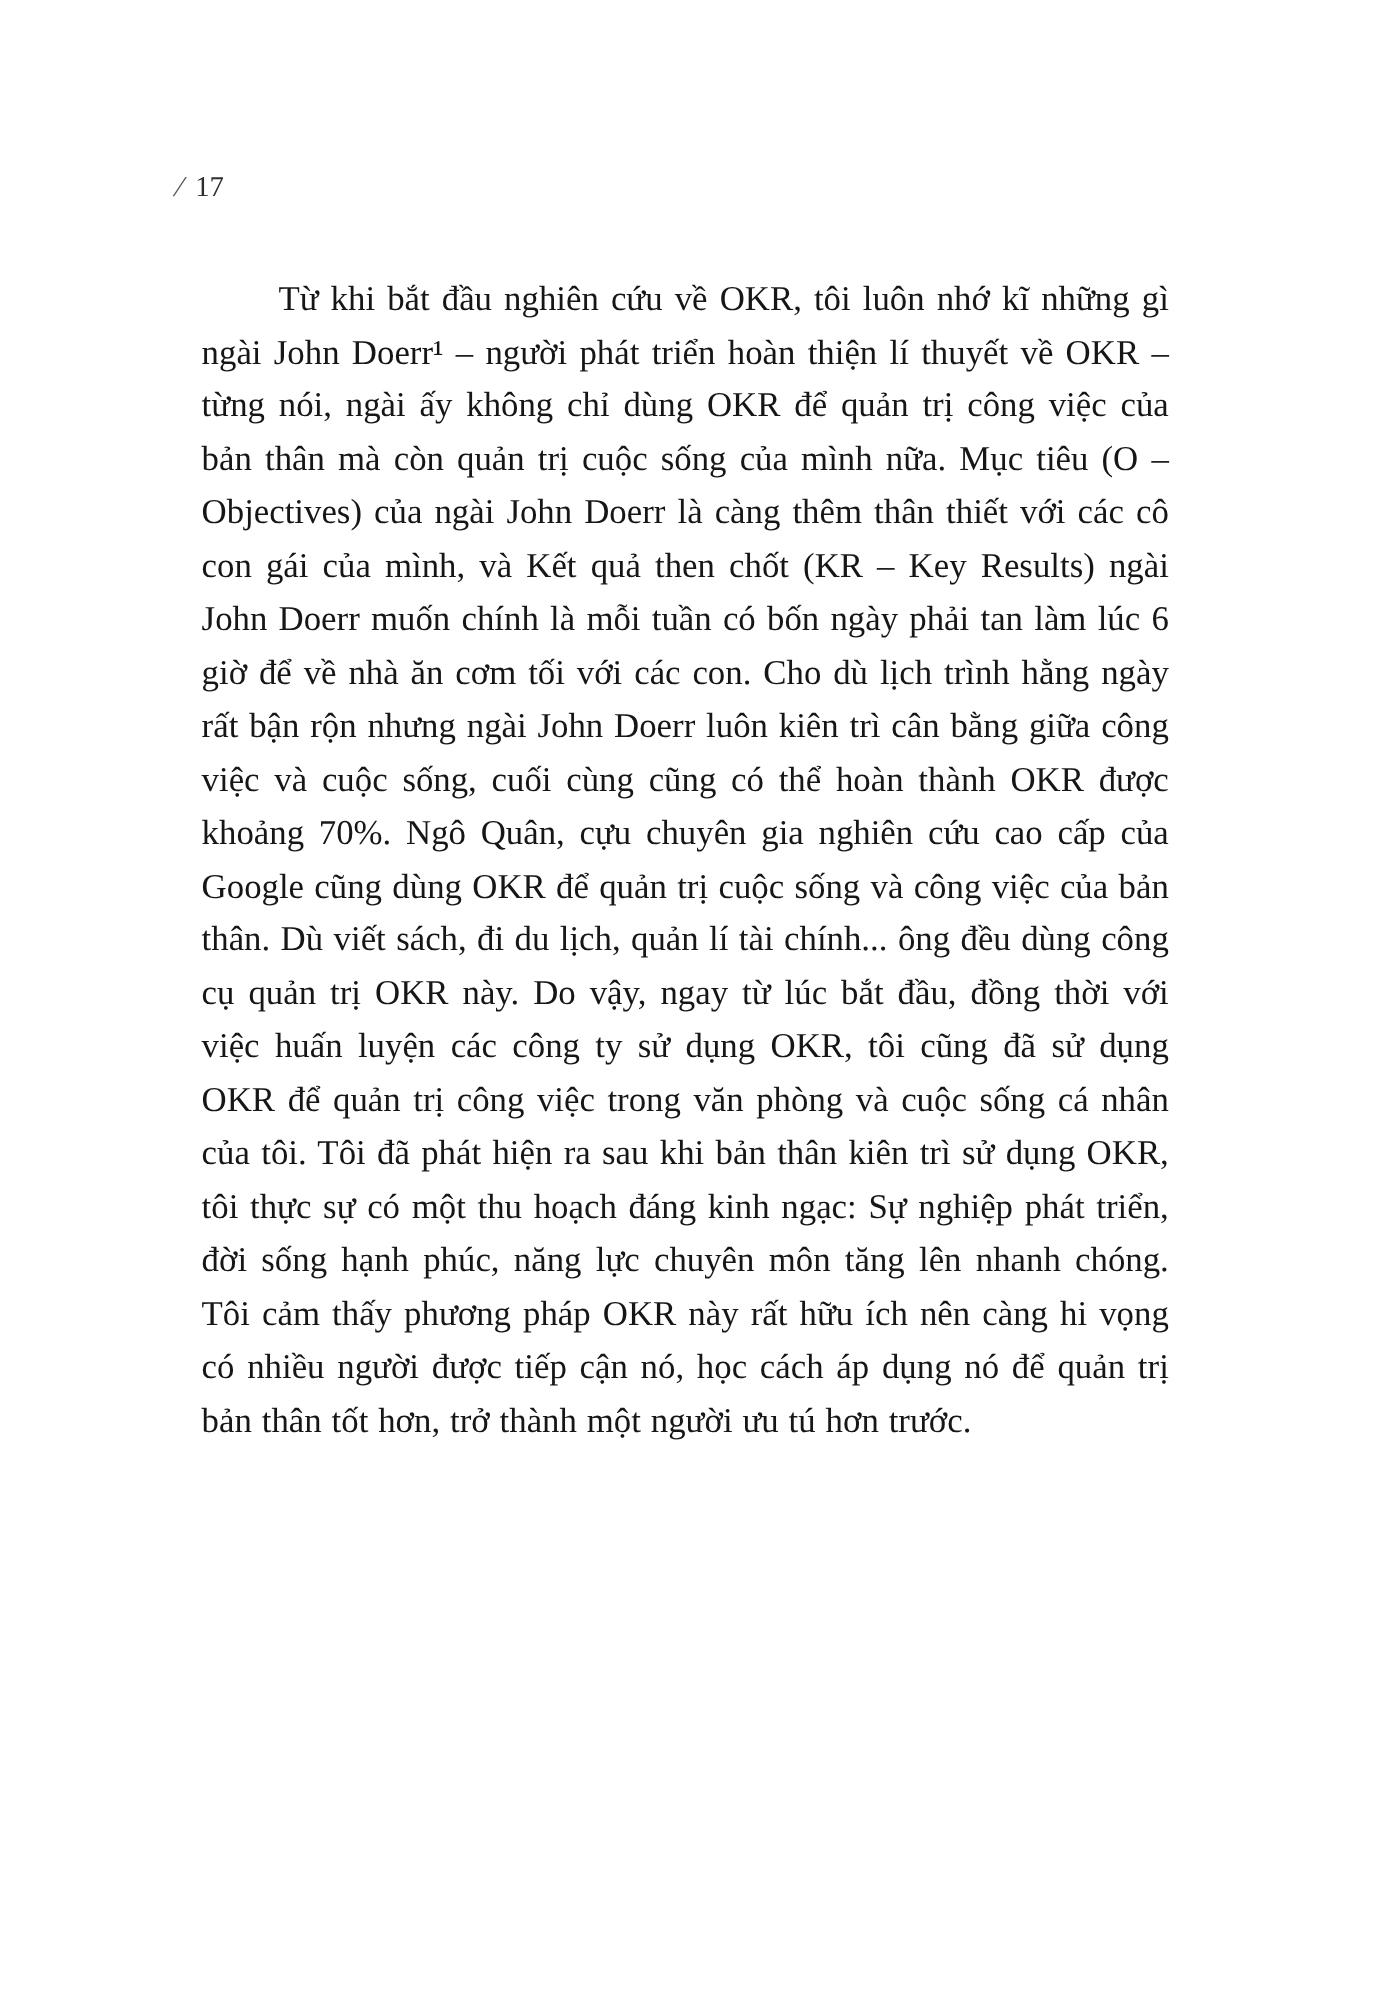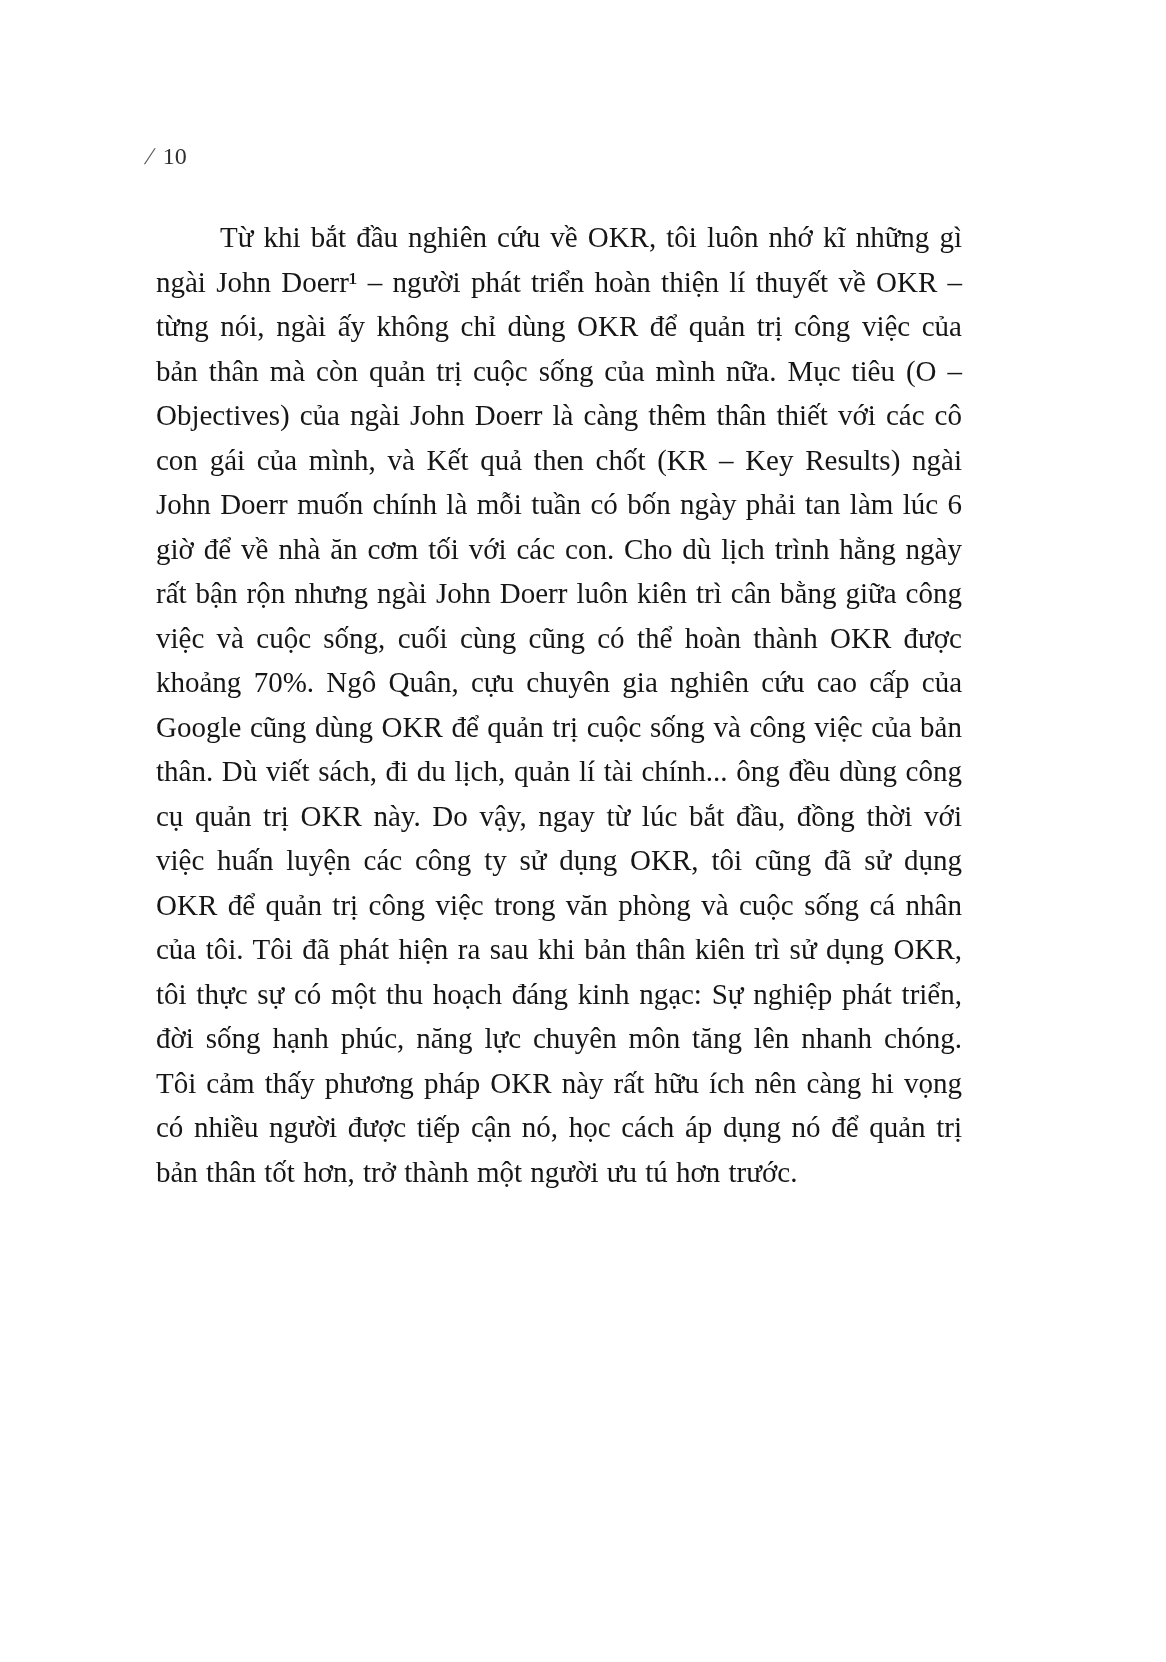--- a/index.html
+++ b/index.html
@@ -30,21 +30,21 @@
     font-style: italic;
     color: #555555;
     transform: skewX(-8deg);
     display: inline-block;
   }
   .body-text {
     position: absolute;
     top: 215px;
     left: 156px;
     width: 806px;
-    margin: 0;
+    margin: 12px;
     font-size: 29px;
     line-height: 44.5px;
     text-align: justify;
     text-indent: 64px;
     color: #161616;
     word-spacing: 1px;
   }
   .footnote {
     position: absolute;
     top: 1330px;
@@ -65,19 +65,19 @@
     color: #161616;
   }
 </style>
 </head>
 <body>
 
 <div class="page">
 
   <div class="page-header">
     <span class="slash">/</span>
-    <span class="page-num">10</span>
+    <span class="page-num">17</span>
   </div>
 
   <p class="body-text">Từ khi bắt đầu nghiên cứu về OKR, tôi luôn nhớ kĩ những gì ngài John Doerr¹ – người phát triển hoàn thiện lí thuyết về OKR – từng nói, ngài ấy không chỉ dùng OKR để quản trị công việc của bản thân mà còn quản trị cuộc sống của mình nữa. Mục tiêu (O – Objectives) của ngài John Doerr là càng thêm thân thiết với các cô con gái của mình, và Kết quả then chốt (KR – Key Results) ngài John Doerr muốn chính là mỗi tuần có bốn ngày phải tan làm lúc 6 giờ để về nhà ăn cơm tối với các con. Cho dù lịch trình hằng ngày rất bận rộn nhưng ngài John Doerr luôn kiên trì cân bằng giữa công việc và cuộc sống, cuối cùng cũng có thể hoàn thành OKR được khoảng 70%. Ngô Quân, cựu chuyên gia nghiên cứu cao cấp của Google cũng dùng OKR để quản trị cuộc sống và công việc của bản thân. Dù viết sách, đi du lịch, quản lí tài chính... ông đều dùng công cụ quản trị OKR này. Do vậy, ngay từ lúc bắt đầu, đồng thời với việc huấn luyện các công ty sử dụng OKR, tôi cũng đã sử dụng OKR để quản trị công việc trong văn phòng và cuộc sống cá nhân của tôi. Tôi đã phát hiện ra sau khi bản thân kiên trì sử dụng OKR, tôi thực sự có một thu hoạch đáng kinh ngạc: Sự nghiệp phát triển, đời sống hạnh phúc, năng lực chuyên môn tăng lên nhanh chóng. Tôi cảm thấy phương pháp OKR này rất hữu ích nên càng hi vọng có nhiều người được tiếp cận nó, học cách áp dụng nó để quản trị bản thân tốt hơn, trở thành một người ưu tú hơn trước.</p>
 
 
 </div>
 
 </body></html>

